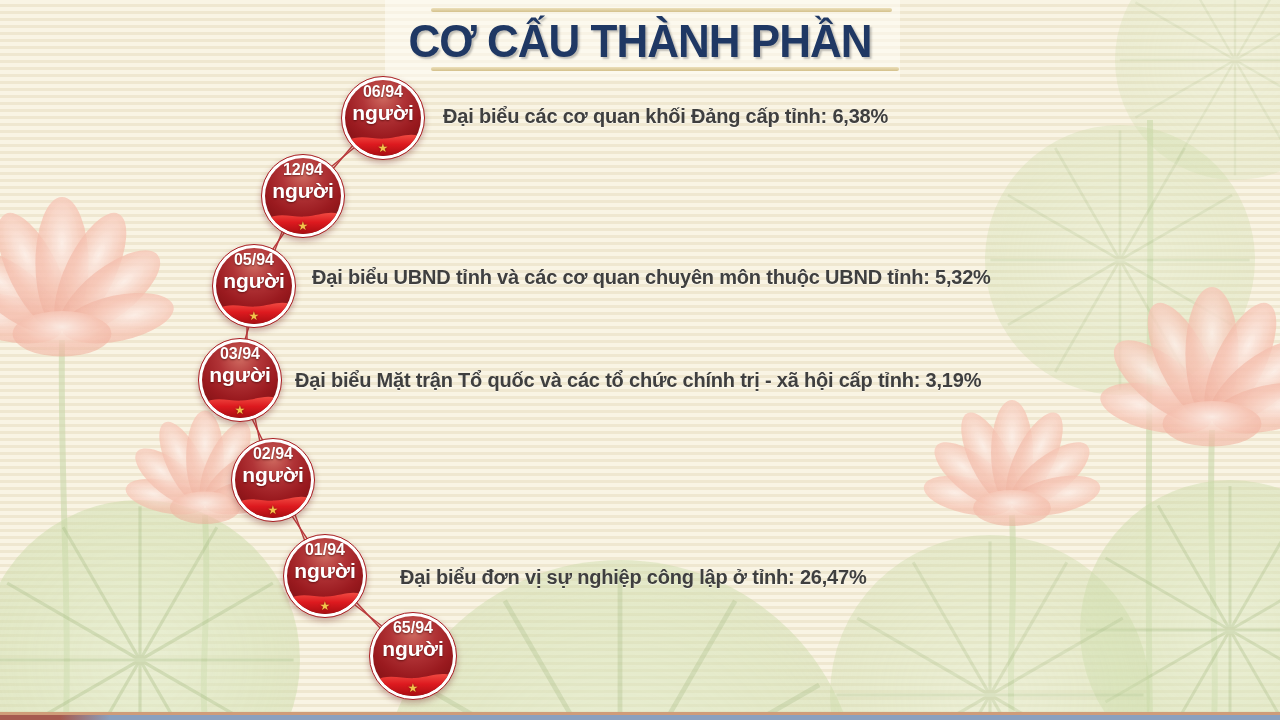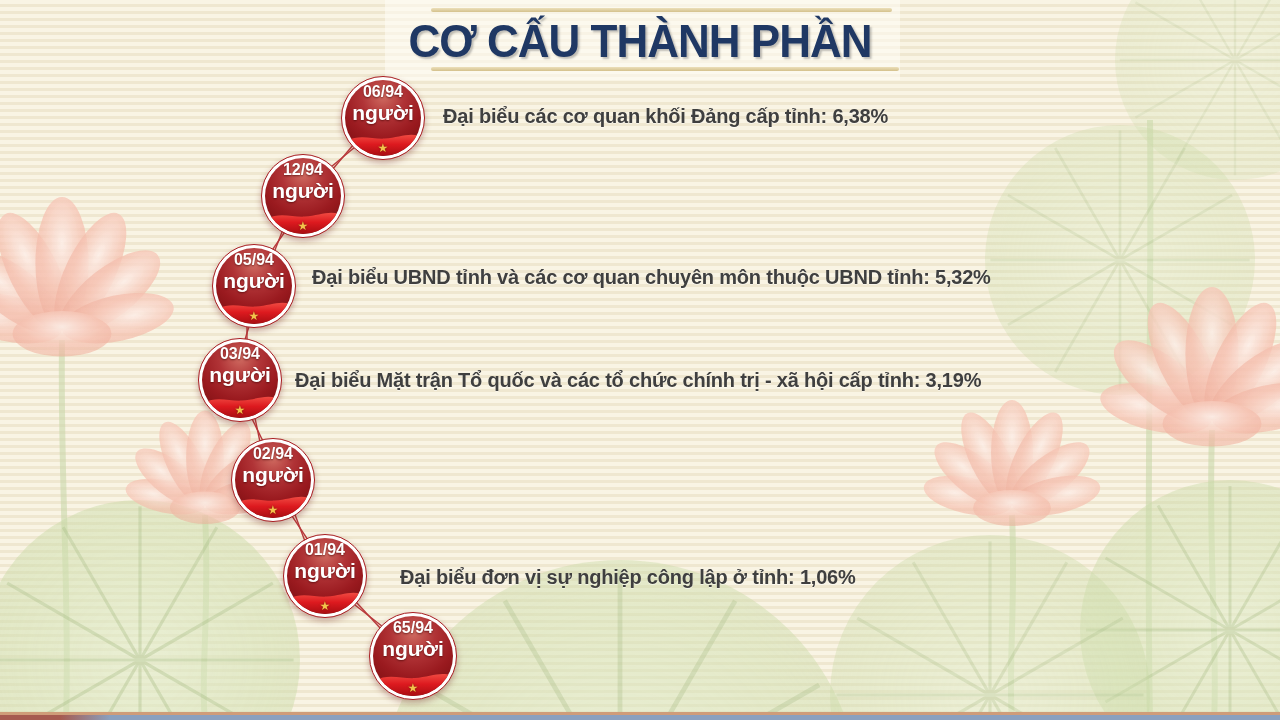--- a/index.html
+++ b/index.html
@@ -215,17 +215,17 @@
       <svg class="flag-svg" viewBox="0 0 84 30" preserveAspectRatio="none">
           <path d="M0,14 C14,4 30,11 44,10 C60,9 72,2 84,8 L84,30 L0,30 Z" fill="url(#flagGrad)"></path>
         </svg>
       <span class="badge-star">★</span>
     </div>
   </div>
 
   <div class="item-label" style="left:443px;top:116px;">Đại biểu các cơ quan khối Đảng cấp tỉnh: 6,38%</div>
   <div class="item-label" style="left:312px;top:277px;">Đại biểu UBND tỉnh và các cơ quan chuyên môn thuộc UBND tỉnh: 5,32%</div>
   <div class="item-label" style="left:295px;top:380px;">Đại biểu Mặt trận Tổ quốc và các tổ chức chính trị - xã hội cấp tỉnh: 3,19%</div>
-  <div class="item-label" style="left:400px;top:577px;">Đại biểu đơn vị sự nghiệp công lập ở tỉnh: 1,06%</div>
+  <div class="item-label" style="left:400px;top:577px;">Đại biểu đơn vị sự nghiệp công lập ở tỉnh: 26,47%</div>
 
   <div class="bottom-line"></div>
   <div class="bottom-band"></div>
 </div>
 
 </body></html>

